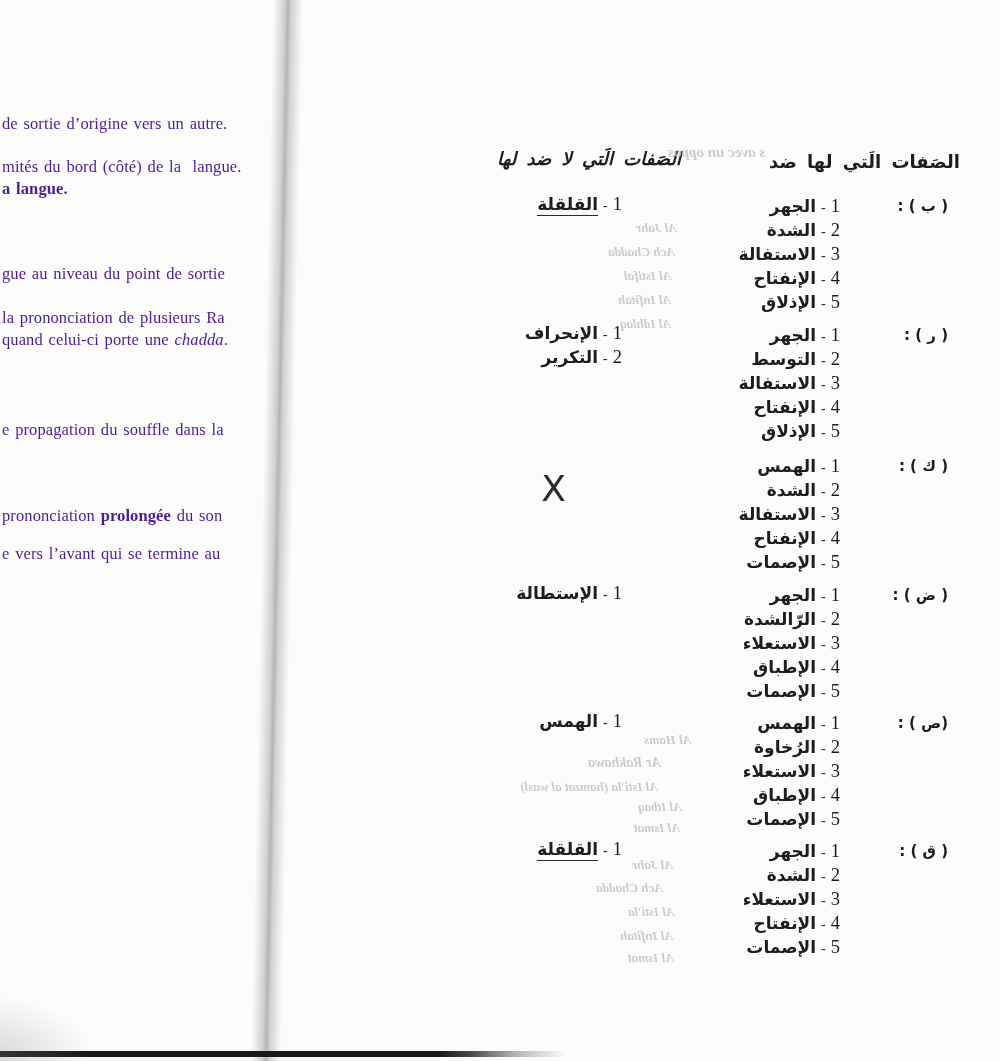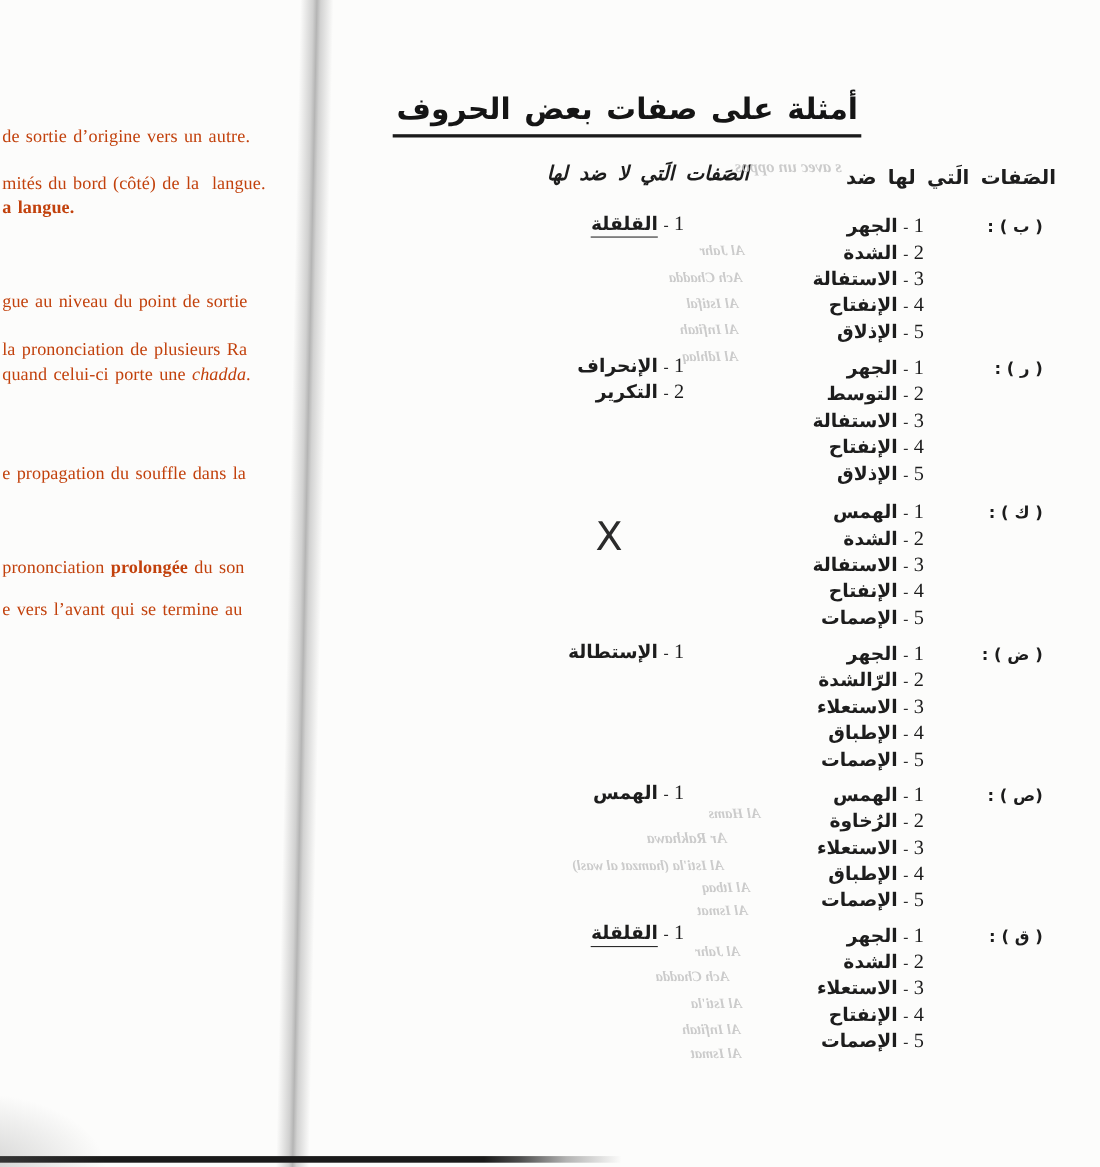--- a/index.html
+++ b/index.html
@@ -1,20 +1,20 @@
 <!DOCTYPE html>
 <html><head>
 <meta charset="utf-8">
 <style>
   html,body{margin:0;padding:0;background:#e8e8e6;}
   .scan{position:relative;width:1000px;height:1061px;background:#fcfcfb;overflow:hidden;
         font-family:"DejaVu Sans",sans-serif;color:#1c1c1c;}
   
   .french-line{position:absolute;left:2px;white-space:pre;
-        font-family:"Liberation Serif",serif;font-size:16.5px;color:#c2410c;
+        font-family:"Liberation Serif",serif;font-size:16.5px;color:#4c1d95;
         word-spacing:1.5px;letter-spacing:.1px;}
   .french-line .italic{font-style:italic;}
   .french-line .bold{font-weight:bold;}
   
   .gutter{position:absolute;left:262px;top:-15px;width:30px;height:1095px;
         transform:rotate(1.2deg);
         background:linear-gradient(90deg,rgba(170,170,170,0) 0%,rgba(148,148,148,.42) 38%,
                    rgba(122,122,122,.55) 50%,rgba(148,148,148,.40) 62%,rgba(170,170,170,0) 100%);}
   
   .title{position:absolute;right:217px;top:84px;margin:0;direction:rtl;white-space:nowrap;
@@ -60,21 +60,20 @@
       <div class="french-line" style="top: 264px;"><span class="">gue au niveau du point de sortie</span></div>
       <div class="french-line" style="top: 308px;"><span class="">la prononciation de plusieurs Ra</span></div>
       <div class="french-line" style="top: 330px;"><span class="">quand celui-ci porte une </span><span class="italic">chadda</span><span class="">.</span></div>
       <div class="french-line" style="top: 420px;"><span class="">e propagation du souffle dans la</span></div>
       <div class="french-line" style="top: 506px;"><span class="">prononciation </span><span class="bold">prolongée</span><span class=""> du son</span></div>
       <div class="french-line" style="top: 544px;"><span class="">e vers l’avant qui se termine au</span></div>
     </div>
 
   <div class="gutter"></div>
 
-  <h1 class="title">أمثلة على صفات بعض الحروف</h1>
 
   <div class="hdr hdr-r">الصَفات الَتي لها ضد</div>
 
   <div class="hdr hdr-l">الصَفات الَتي لا ضد لها</div>
 
   <div id="sections">
       <div class="section" style="top: 196px;">
         <div class="letter" dir="rtl">( ب ) :</div>
         <div class="attr-list list-with">
           <div class="attr-item" dir="rtl">

